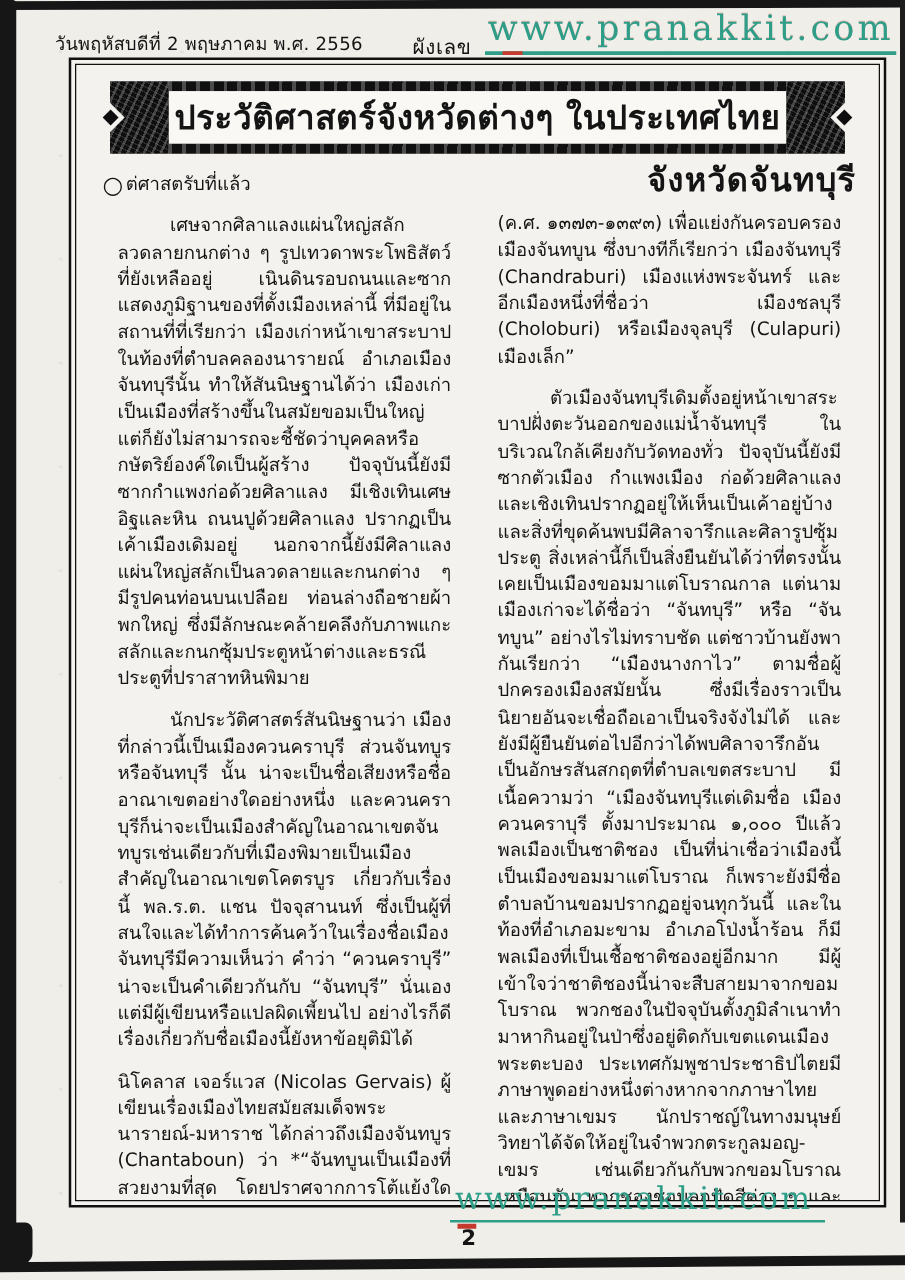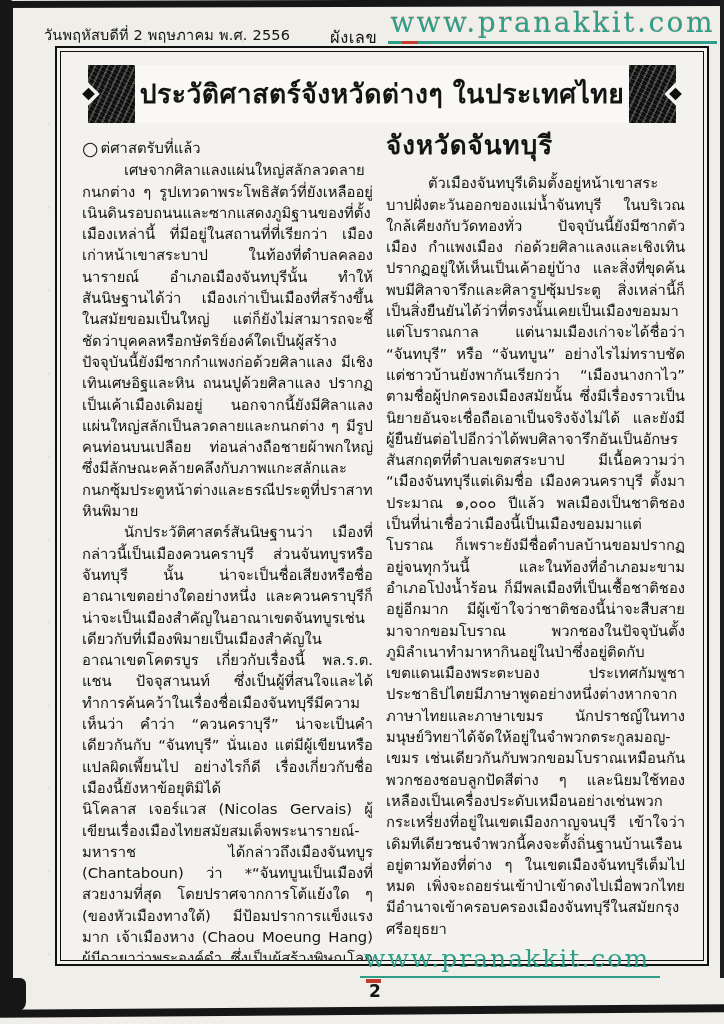--- a/index.html
+++ b/index.html
@@ -41,35 +41,35 @@
   .main-inner{position:absolute;inset:3px;border:1.7px solid #101010;overflow:hidden;}
   
   .banner{position:relative;margin:13px auto 6px;width:588px;height:58px;display:flex;}
   .orn{width:47px;position:relative;background:#0e0e0e;
        background-image:repeating-linear-gradient(115deg,rgba(255,255,255,.22) 0 2px,transparent 2px 6px),
                         repeating-linear-gradient(28deg,rgba(255,255,255,.12) 0 1px,transparent 1px 4px);}
   .orn::before{content:"";position:absolute;top:50%;width:18px;height:18px;background:#f4f2ee;transform:translateY(-50%) rotate(45deg);}
   .orn::after{content:"";position:absolute;top:50%;width:9px;height:9px;background:#0e0e0e;transform:translateY(-50%) rotate(45deg);}
   .orn-left::before{left:-10px;} .orn-left::after{left:-4px;}
   .orn-right::before{right:-10px;} .orn-right::after{right:-4px;}
-  .banner-mid{flex:1;display:flex;flex-direction:row;}
+  .banner-mid{flex:1;display:flex;flex-direction:column;}
   .banner-bar{height:9px;background:#101010;
        background-image:repeating-linear-gradient(91deg,rgba(255,255,255,.25) 0 3px,transparent 3px 11px);}
   .banner-title{flex:1;display:flex;align-items:center;justify-content:center;background:#faf8f4;
        font-size:26.5px;font-weight:700;letter-spacing:.5px;white-space:nowrap;}
   
   .columns{display:flex;gap:13px;padding:6px 16px 0 21px;}
   .col{font-size:14.8px;line-height:21.3px;text-align:justify;}
   .col-left{width:291px;}
   .col-right{width:299px;}
-  .col p{margin:0;}
+  .col p{margin:12px;}
   .indent{text-indent:42px;}
   .lede{display:flex;align-items:center;gap:2px;margin:2px 0 1px;}
   .circle-glyph{font-size:19px;line-height:18px;}
-  .col-right h2{margin:0 0 16px;text-align:left;font-size:26px;font-weight:700;letter-spacing:1px;
+  .col-right h2{margin:0 0 4px;text-align:right;font-size:26px;font-weight:700;letter-spacing:1px;
        font-family:"DejaVu Sans","Liberation Sans",sans-serif;}
   
   .wm-bottom{
     position:absolute;left:360px;top:944px;z-index:7;
     font-family:"DejaVu Serif","Liberation Serif",serif;
     font-size:25px;letter-spacing:2px;color:#2f9e88;
     border-bottom:2.5px solid #2f9e88;padding:0 10px 3px 4px;
   }
   .red-dash{position:absolute;left:366px;top:979px;width:15px;height:3.5px;background:#c43a2e;z-index:7;}
   .page-number{position:absolute;left:369px;top:981px;font-size:17px;font-weight:700;z-index:7;}
@@ -110,20 +110,21 @@
             <span>ต่ศาสตรับที่แล้ว</span>
           </div>
           <p class="indent">เศษจากศิลาแลงแผ่นใหญ่สลักลวดลายกนกต่าง ๆ รูปเทวดาพระโพธิสัตว์ที่ยังเหลืออยู่ เนินดินรอบถนนและซากแสดงภูมิฐานของที่ตั้งเมืองเหล่านี้ ที่มีอยู่ในสถานที่ที่เรียกว่า เมืองเก่าหน้าเขาสระบาป ในท้องที่ตำบลคลองนารายณ์ อำเภอเมืองจันทบุรีนั้น ทำให้สันนิษฐานได้ว่า เมืองเก่าเป็นเมืองที่สร้างขึ้นในสมัยขอมเป็นใหญ่ แต่ก็ยังไม่สามารถจะชี้ชัดว่าบุคคลหรือกษัตริย์องค์ใดเป็นผู้สร้าง ปัจจุบันนี้ยังมีซากกำแพงก่อด้วยศิลาแลง มีเชิงเทินเศษอิฐและหิน ถนนปูด้วยศิลาแลง ปรากฏเป็นเค้าเมืองเดิมอยู่ นอกจากนี้ยังมีศิลาแลงแผ่นใหญ่สลักเป็นลวดลายและกนกต่าง ๆ มีรูปคนท่อนบนเปลือย ท่อนล่างถือชายผ้าพกใหญ่ ซึ่งมีลักษณะคล้ายคลึงกับภาพแกะสลักและกนกซุ้มประตูหน้าต่างและธรณีประตูที่ปราสาทหินพิมาย</p>
           <p class="indent">นักประวัติศาสตร์สันนิษฐานว่า เมืองที่กล่าวนี้เป็นเมืองควนคราบุรี ส่วนจันทบูรหรือจันทบุรี นั้น น่าจะเป็นชื่อเสียงหรือชื่ออาณาเขตอย่างใดอย่างหนึ่ง และควนคราบุรีก็น่าจะเป็นเมืองสำคัญในอาณาเขตจันทบูรเช่นเดียวกับที่เมืองพิมายเป็นเมืองสำคัญในอาณาเขตโคตรบูร เกี่ยวกับเรื่องนี้ พล.ร.ต. แชน ปัจจุสานนท์ ซึ่งเป็นผู้ที่สนใจและได้ทำการค้นคว้าในเรื่องชื่อเมืองจันทบุรีมีความเห็นว่า คำว่า “ควนคราบุรี” น่าจะเป็นคำเดียวกันกับ “จันทบุรี” นั่นเอง แต่มีผู้เขียนหรือแปลผิดเพี้ยนไป อย่างไรก็ดี เรื่องเกี่ยวกับชื่อเมืองนี้ยังหาข้อยุติมิได้</p>
           <p>นิโคลาส เจอร์แวส (Nicolas Gervais) ผู้เขียนเรื่องเมืองไทยสมัยสมเด็จพระนารายณ์-มหาราช ได้กล่าวถึงเมืองจันทบูร (Chantaboun) ว่า *“จันทบูนเป็นเมืองที่สวยงามที่สุด โดยปราศจากการโต้แย้งใด ๆ (ของหัวเมืองทางใต้) มีป้อมปราการแข็งแรงมาก เจ้าเมืองหาง (Chaou Moeung Hang) ผู้มีฉายาว่าพระองค์ดำ ซึ่งเป็นผู้สร้างพิษณุโลกได้เป็นผู้ก่อตั้งเมืองนี้บนฝั่งแม่น้ำสายหนึ่งซึ่งมีชื่ออย่างเดียวกัน จันทบูรเป็นเมืองชายแดนของเขมร อยู่ห่างจากฝั่งทะเลเป็นระยะทางวันหนึ่งเต็ม ๆ</p>
 
         </div>
 
         <div class="col col-right">
           <h2>จังหวัดจันทบุรี</h2>
+          <p>(ค.ศ. ๑๓๗๓-๑๓๙๓) เพื่อแย่งกันครอบครองเมืองจันทบูน ซึ่งบางทีก็เรียกว่า เมืองจันทบุรี (Chandraburi) เมืองแห่งพระจันทร์ และอีกเมืองหนึ่งที่ชื่อว่า เมืองชลบุรี (Choloburi) หรือเมืองจุลบุรี (Culapuri) เมืองเล็ก”</p>
           <p class="indent">ตัวเมืองจันทบุรีเดิมตั้งอยู่หน้าเขาสระบาปฝั่งตะวันออกของแม่น้ำจันทบุรี ในบริเวณใกล้เคียงกับวัดทองทั่ว ปัจจุบันนี้ยังมีซากตัวเมือง กำแพงเมือง ก่อด้วยศิลาแลงและเชิงเทินปรากฏอยู่ให้เห็นเป็นเค้าอยู่บ้าง และสิ่งที่ขุดค้นพบมีศิลาจารึกและศิลารูปซุ้มประตู สิ่งเหล่านี้ก็เป็นสิ่งยืนยันได้ว่าที่ตรงนั้นเคยเป็นเมืองขอมมาแต่โบราณกาล แต่นามเมืองเก่าจะได้ชื่อว่า “จันทบุรี” หรือ “จันทบูน” อย่างไรไม่ทราบชัด แต่ชาวบ้านยังพากันเรียกว่า “เมืองนางกาไว” ตามชื่อผู้ปกครองเมืองสมัยนั้น ซึ่งมีเรื่องราวเป็นนิยายอันจะเชื่อถือเอาเป็นจริงจังไม่ได้ และยังมีผู้ยืนยันต่อไปอีกว่าได้พบศิลาจารึกอันเป็นอักษรสันสกฤตที่ตำบลเขตสระบาป มีเนื้อความว่า “เมืองจันทบุรีแต่เดิมชื่อ เมืองควนคราบุรี ตั้งมาประมาณ ๑,๐๐๐ ปีแล้ว พลเมืองเป็นชาติชอง เป็นที่น่าเชื่อว่าเมืองนี้เป็นเมืองขอมมาแต่โบราณ ก็เพราะยังมีชื่อตำบลบ้านขอมปรากฏอยู่จนทุกวันนี้ และในท้องที่อำเภอมะขาม อำเภอโป่งน้ำร้อน ก็มีพลเมืองที่เป็นเชื้อชาติชองอยู่อีกมาก มีผู้เข้าใจว่าชาติชองนี้น่าจะสืบสายมาจากขอมโบราณ พวกชองในปัจจุบันตั้งภูมิลำเนาทำมาหากินอยู่ในป่าซึ่งอยู่ติดกับเขตแดนเมืองพระตะบอง ประเทศกัมพูชาประชาธิปไตยมีภาษาพูดอย่างหนึ่งต่างหากจากภาษาไทยและภาษาเขมร นักปราชญ์ในทางมนุษย์วิทยาได้จัดให้อยู่ในจำพวกตระกูลมอญ-เขมร เช่นเดียวกันกับพวกขอมโบราณเหมือนกัน พวกชองชอบลูกปัดสีต่าง ๆ และนิยมใช้ทองเหลืองเป็นเครื่องประดับเหมือนอย่างเช่นพวกกระเหรี่ยงที่อยู่ในเขตเมืองกาญจนบุรี เข้าใจว่าเดิมทีเดียวชนจำพวกนี้คงจะตั้งถิ่นฐานบ้านเรือนอยู่ตามท้องที่ต่าง ๆ ในเขตเมืองจันทบุรีเต็มไปหมด เพิ่งจะถอยร่นเข้าป่าเข้าดงไปเมื่อพวกไทยมีอำนาจเข้าครอบครองเมืองจันทบุรีในสมัยกรุงศรีอยุธยา</p>
 
         </div>
 
       </div>
     </div>
   </div>
 
   <div class="wm-bottom">www.pranakkit.com</div>
   <div class="red-dash"></div>

